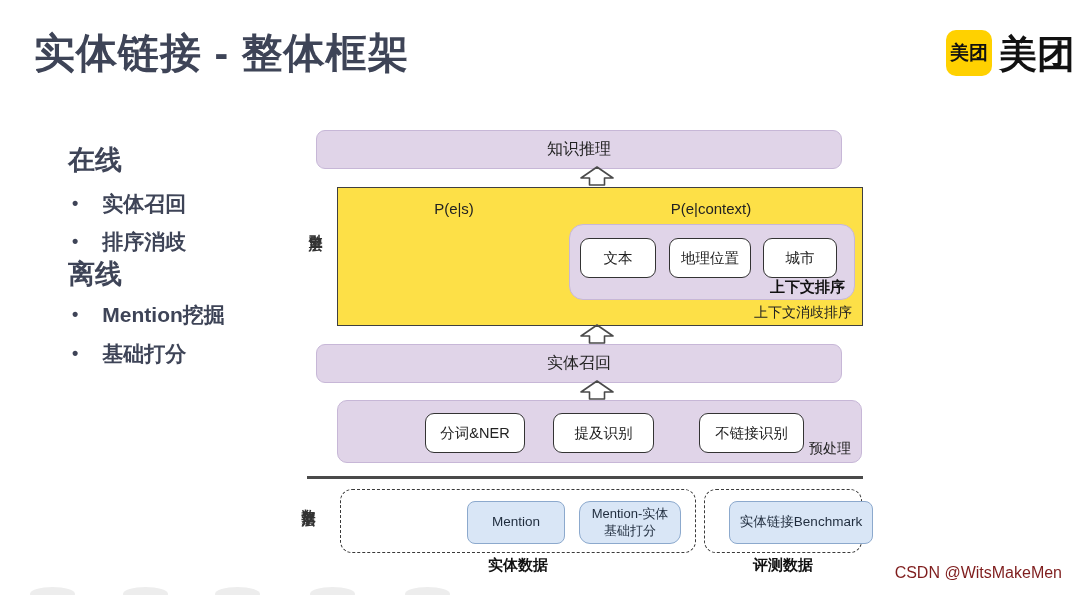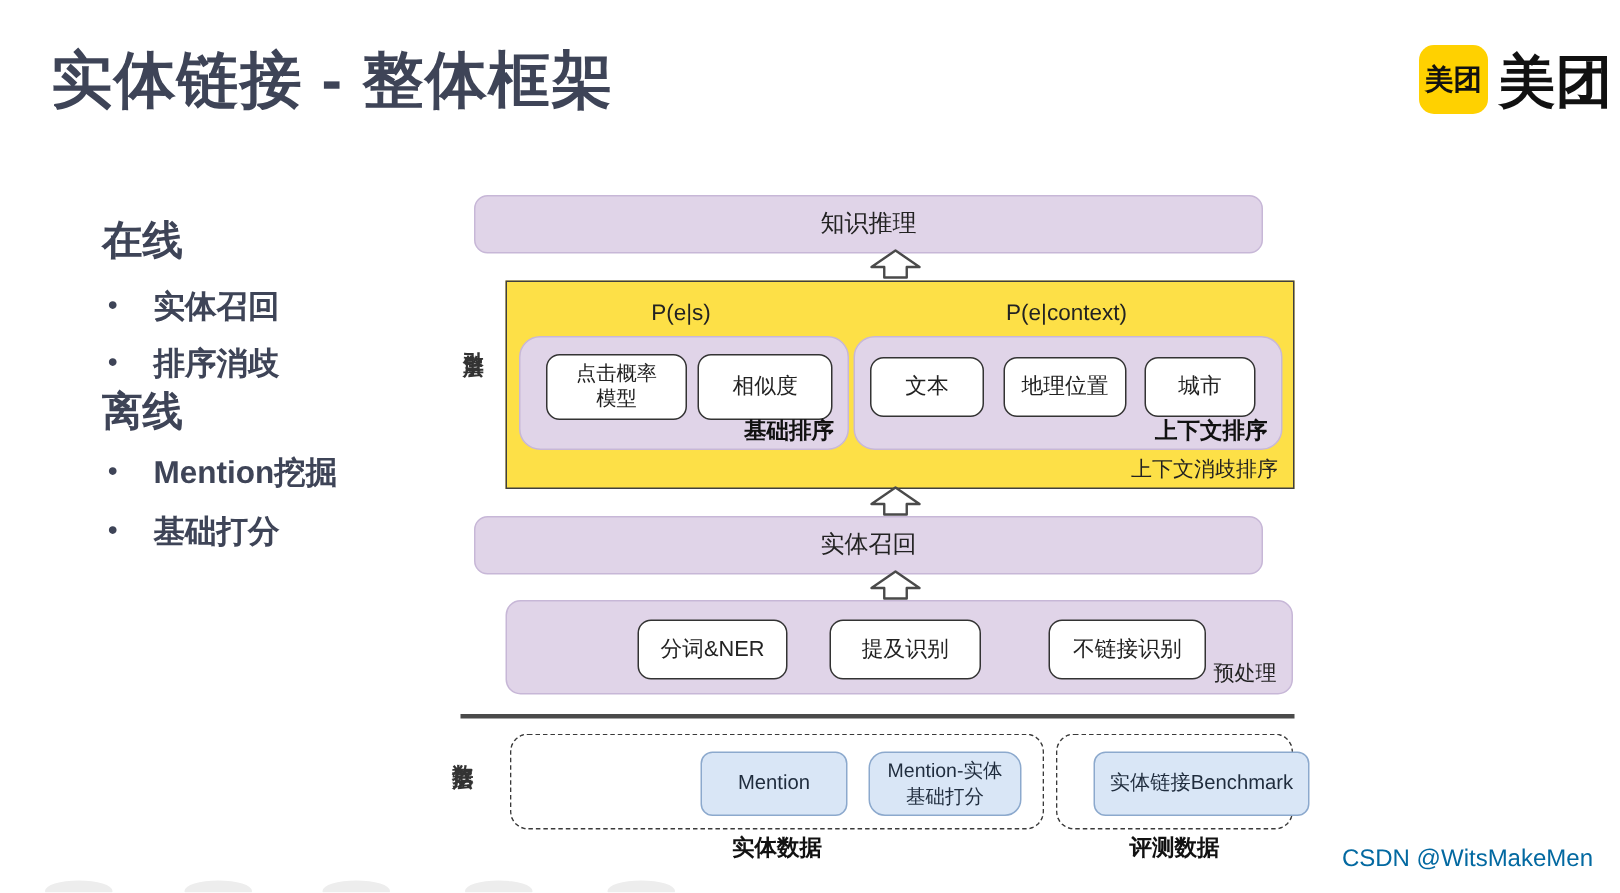--- a/index.html
+++ b/index.html
@@ -37,21 +37,21 @@
   
   .prep{position:absolute;left:337px;top:400px;width:523px;height:61px;border-radius:10px;}
 
   
   .sep{position:absolute;left:307px;top:476px;width:556px;height:2.5px;background:#4a4a4a;}
   .dash{position:absolute;top:489px;height:64px;border:1.5px dashed #3a3a3a;border-radius:12px;box-sizing:border-box;}
   .bbox{position:absolute;background:#d9e6f6;border:1.2px solid #8ca9cd;border-radius:8px;
     display:flex;align-items:center;justify-content:center;font-size:13.5px;color:#1f2c3d;text-align:center;white-space:pre-line;line-height:1.25;}
   .dash-cap{position:absolute;top:556px;font-size:15px;font-weight:bold;color:#111;text-align:center;}
 
-  .watermark{position:absolute;right:18px;top:564px;font-size:16px;color:#0369a1;}
+  .watermark{position:absolute;right:18px;top:564px;font-size:16px;color:#7f1d1d;}
   .dot{position:absolute;top:587px;width:45px;height:14px;border-radius:50%;background:#ededed;}
 </style>
 </head>
 <body>
 
 <div id="slide">
 
   <div class="title">实体链接 - 整体框架</div>
   <div class="logo-badge">
     <span>美团</span>
@@ -82,26 +82,20 @@
   <svg class="arrow" style="top:166px;" viewBox="0 0 36 20">
     <polygon points="18,1 34,12 25.5,12 25.5,19 10.5,19 10.5,12 2,12" fill="#fff" stroke="#4a4a4a" stroke-width="1.6" stroke-linejoin="round"></polygon>
   </svg>
 
   <div class="vlabel" style="left:309px;top:223px;">引擎层</div>
 
   <div class="engine-box">
     <div class="grp-title" style="left:10px;width:212px;">P(e|s)</div>
     <div class="grp-title" style="left:273px;width:200px;">P(e|context)</div>
 
-    <div class="grp lav" style="left:8px;width:218px;">
-      <div class="wbox" style="position:absolute;left:17px;top:11px;width:92px;height:42px;font-size:13.5px;">点击概率
-模型</div>
-      <div class="wbox" style="position:absolute;left:118px;top:11px;width:88px;height:42px;">相似度</div>
-      <div class="cap-bold" style="right:9px;bottom:2px;">基础排序</div>
-    </div>
 
     <div class="grp lav" style="left:231px;width:284px;">
       <div class="wbox" style="position:absolute;left:10px;top:13px;width:74px;height:38px;">文本</div>
       <div class="wbox" style="position:absolute;left:99px;top:13px;width:80px;height:38px;">地理位置</div>
       <div class="wbox" style="position:absolute;left:193px;top:13px;width:72px;height:38px;">城市</div>
       <div class="cap-bold" style="right:9px;bottom:2px;">上下文排序</div>
     </div>
 
     <div class="cap" style="right:10px;bottom:3px;">上下文消歧排序</div>
   </div>

